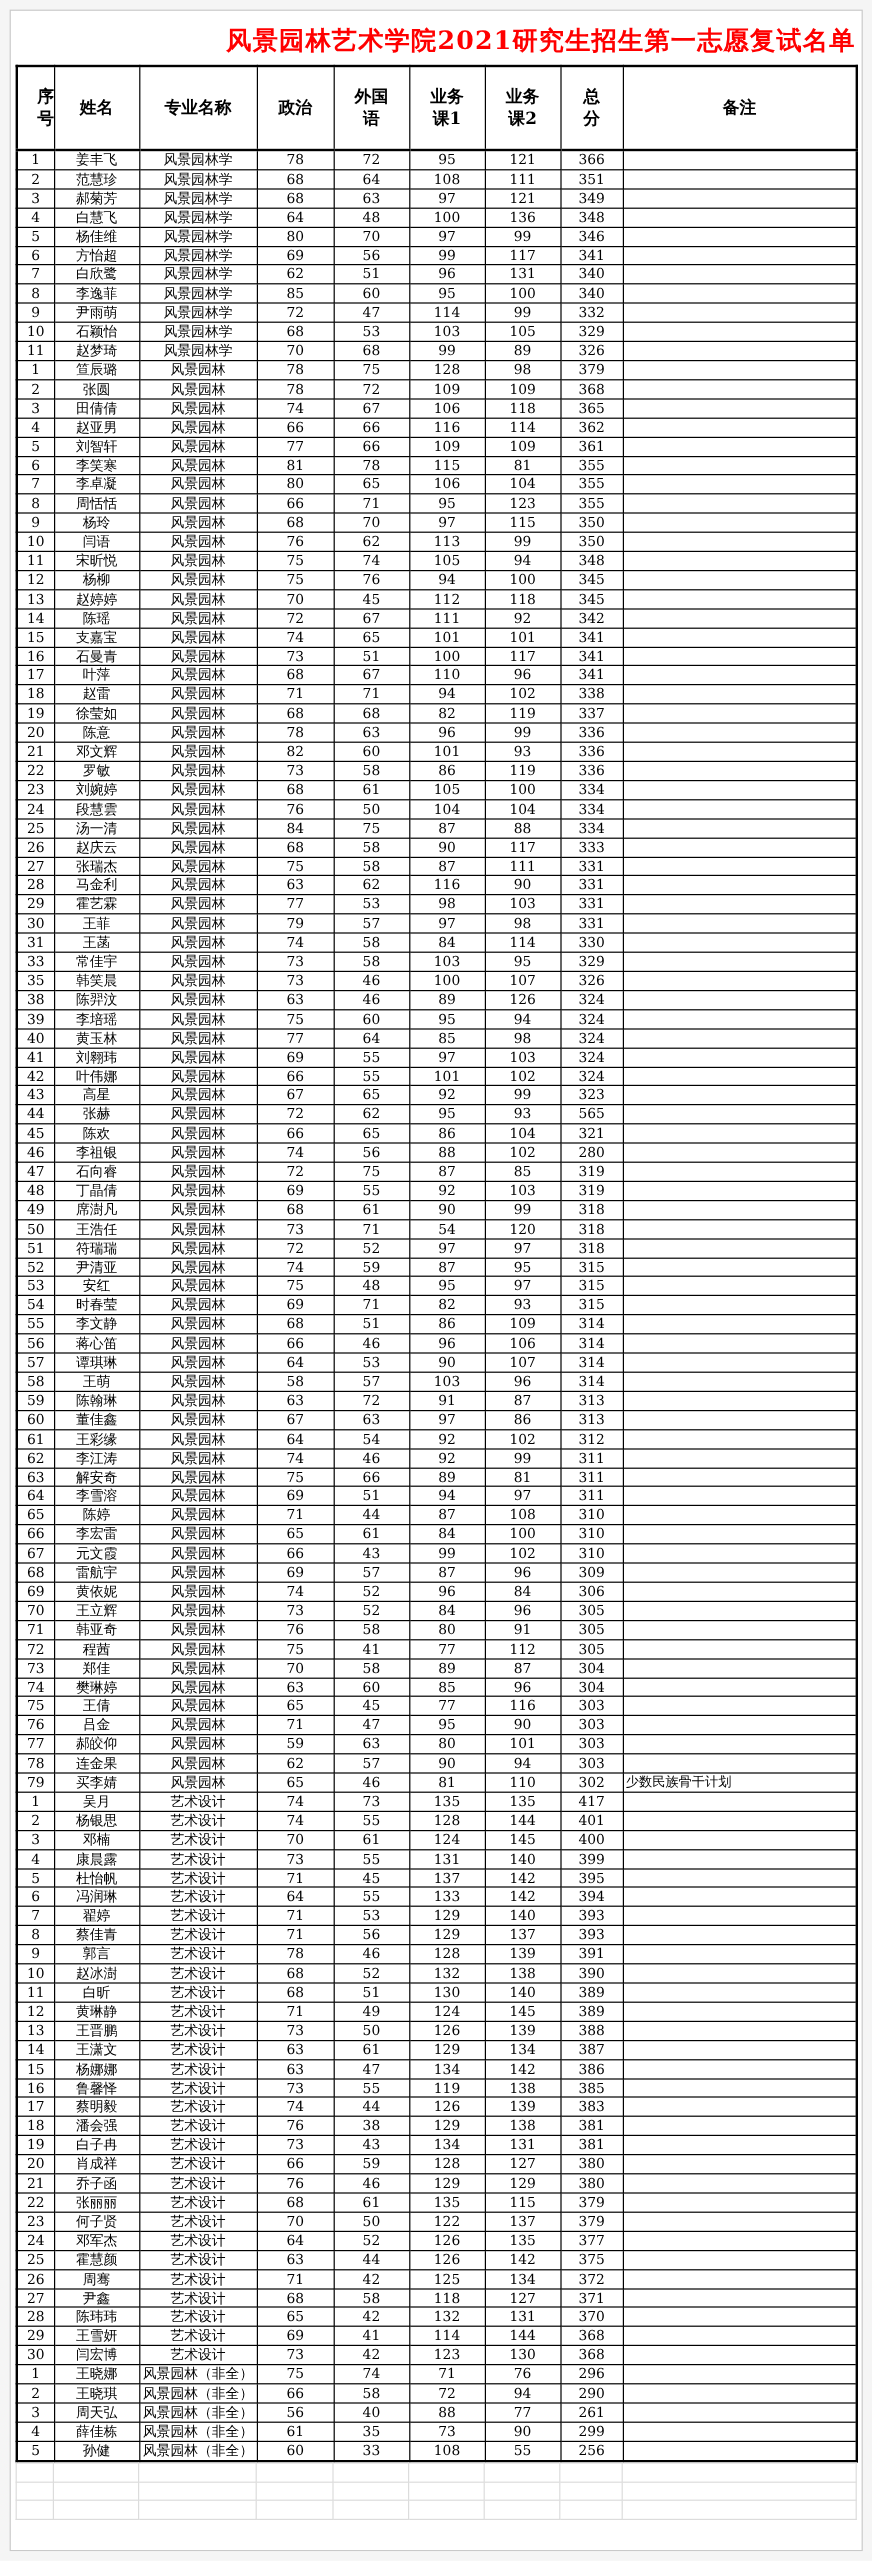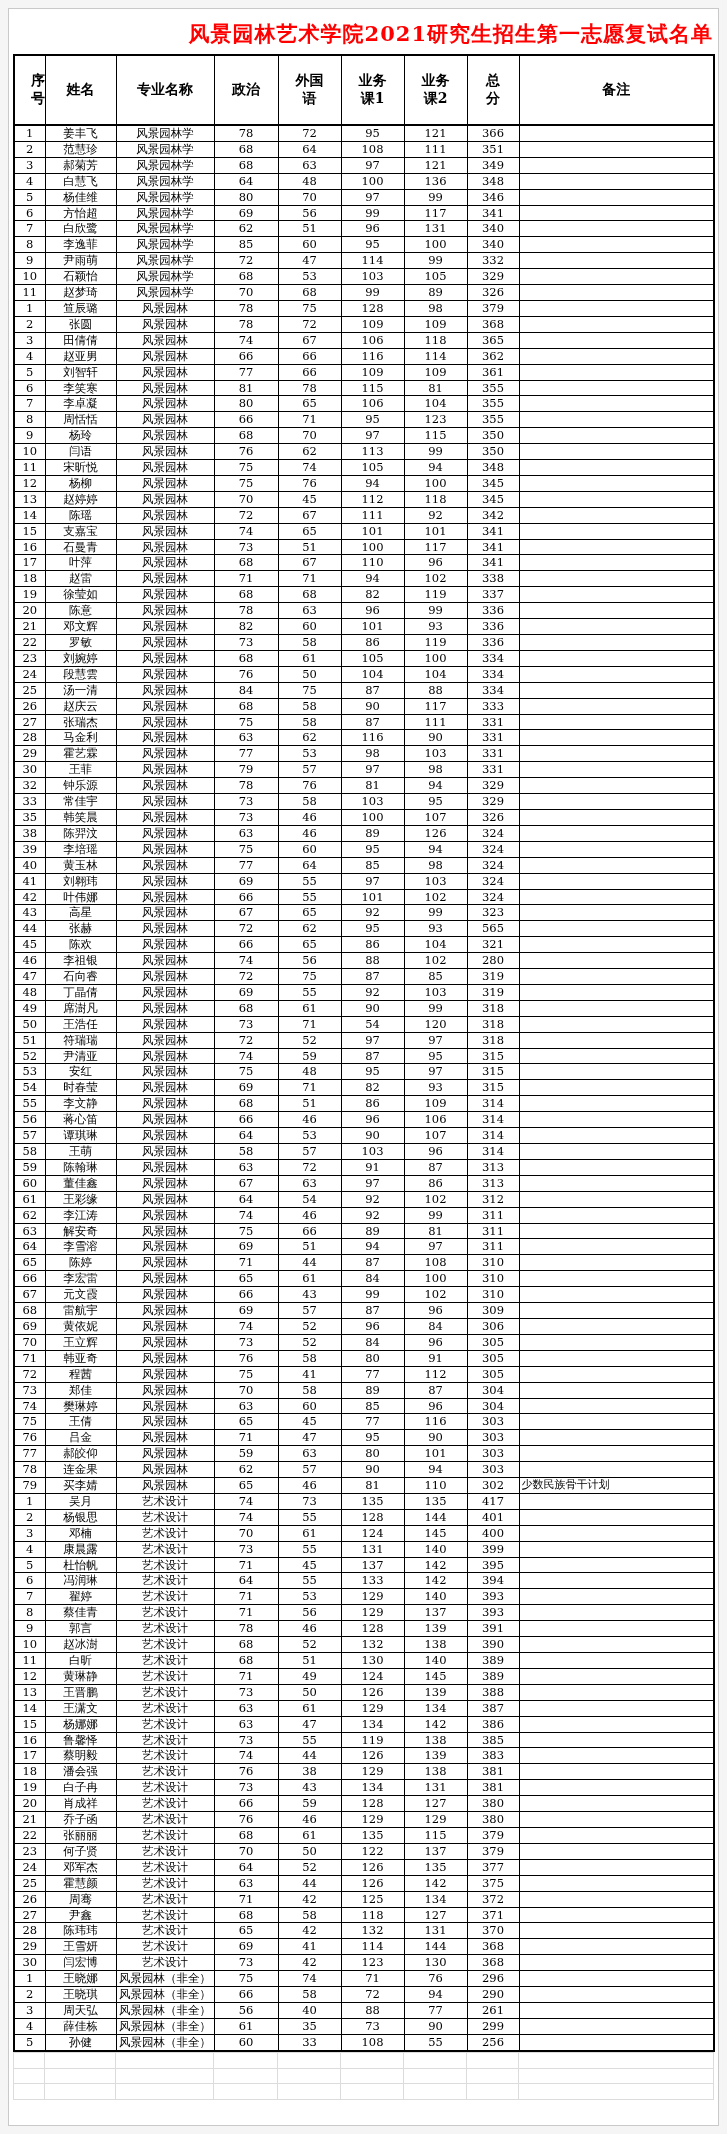--- a/index.html
+++ b/index.html
@@ -554,28 +554,28 @@
           <td>王菲</td>
           <td>风景园林</td>
           <td>79</td>
           <td>57</td>
           <td>97</td>
           <td>98</td>
           <td>331</td>
           <td class="remark"></td>
         </tr>
         <tr>
-          <td>32</td>
-          <td>钟乐源</td>
-          <td>风景园林</td>
-          <td>78</td>
-          <td>76</td>
-          <td>81</td>
-          <td>94</td>
-          <td>329</td>
+          <td>31</td>
+          <td>王菡</td>
+          <td>风景园林</td>
+          <td>74</td>
+          <td>58</td>
+          <td>84</td>
+          <td>114</td>
+          <td>330</td>
           <td class="remark"></td>
         </tr>
         <tr>
           <td>33</td>
           <td>常佳宇</td>
           <td>风景园林</td>
           <td>73</td>
           <td>58</td>
           <td>103</td>
           <td>95</td>

